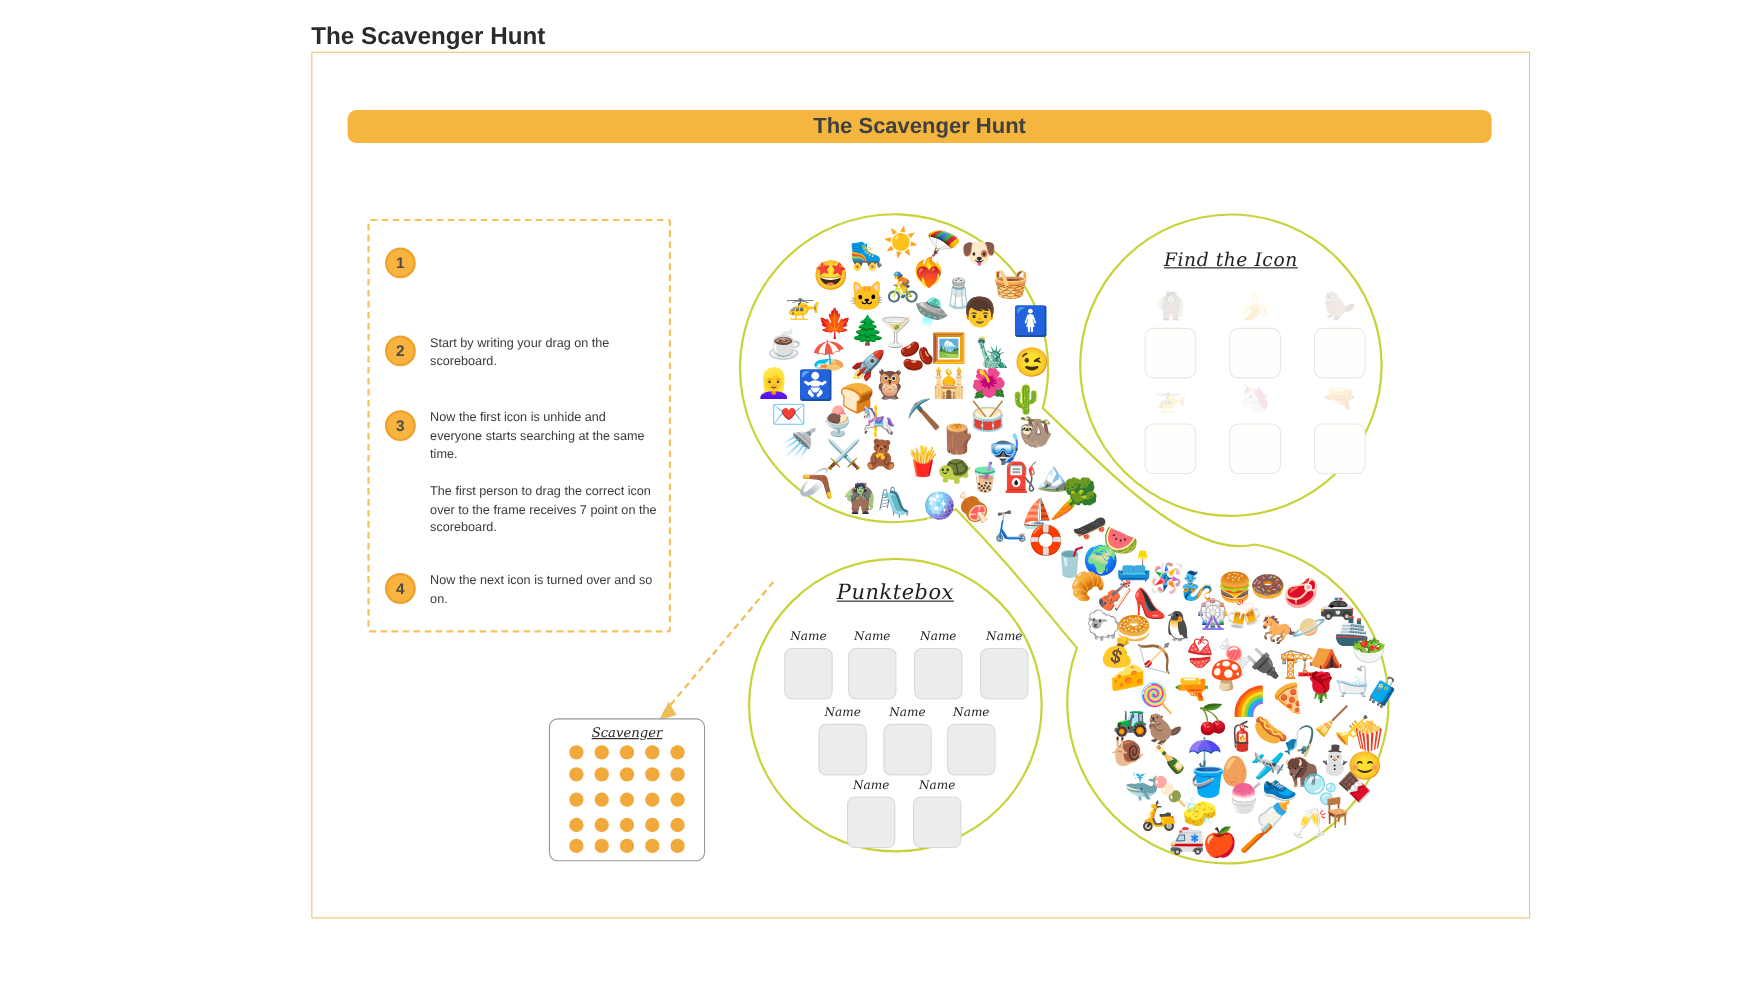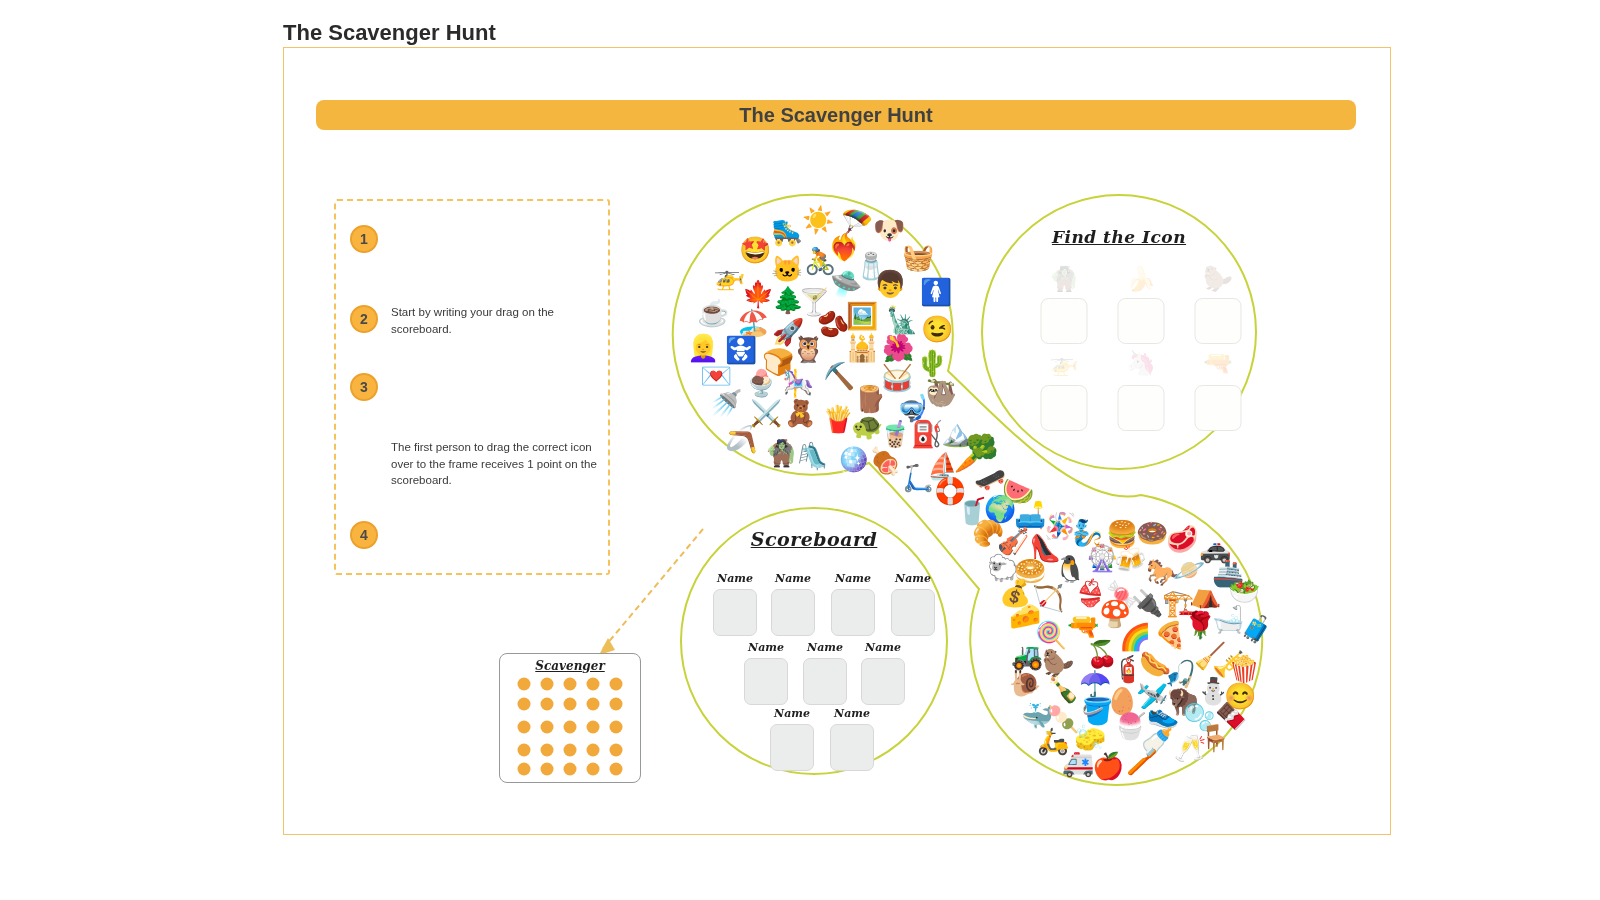--- a/index.html
+++ b/index.html
@@ -17,21 +17,21 @@
   .step-num{flex:0 0 28px;width:28px;height:28px;border-radius:50%;background:#f9b440;border:2px solid #eda12d;
             box-sizing:border-box;display:flex;align-items:center;justify-content:center;
             font-size:14px;font-weight:700;color:#4a4a4a;margin-top:2px;}
   .step-spacer{flex:0 0 28px;}
   .step-text{font-size:11.5px;line-height:1.45;color:#3a3a3a;padding-top:1px;}
 
   svg.overlay{position:absolute;left:0;top:0;width:1106px;height:786px;pointer-events:none;}
 
   .em{position:absolute;font-size:26px;line-height:1;transform:translate(-50%,-50%);cursor:grab;}
 
-  .script{font-family:"DejaVu Serif",serif;font-style:italic;font-weight:700;}
+  .script{font-family:"DejaVu Serif",serif;font-style:italic;font-weight:400;}
   .circle-title{position:absolute;transform:translateX(-50%);font-size:17px;color:#1e1e1e;text-decoration:underline;letter-spacing:0.5px;}
 
   .ghost{position:absolute;font-size:24px;line-height:1;transform:translate(-50%,-50%);opacity:0.17;}
   .find-frame{position:absolute;width:45px;height:44px;border:1px solid #e7e7e3;border-radius:8px;background:#fefefd;transform:translateX(-50%);}
 
   .name-label{position:absolute;transform:translateX(-50%);font-size:11px;color:#1e1e1e;}
   .name-box{position:absolute;width:42px;height:45px;background:#ebecec;border:1px solid #d8d9d7;border-radius:7px;transform:translateX(-50%);}
 
   .punktebox{position:absolute;left:215px;top:605px;width:140px;height:128px;border:1.5px solid #96989a;border-radius:8px;background:#ffffff;}
   .punkte-title{position:absolute;left:70px;top:5px;transform:translateX(-50%);font-size:12px;color:#1e1e1e;text-decoration:underline;}
@@ -63,27 +63,29 @@
   <div class="instr-panel">
       <div class="step" style="top: 22px;">
         <span class="step-num">1</span>
       </div>
       <div class="step" style="top: 102px;">
         <span class="step-num">2</span>
         <span class="step-text">Start by writing your drag on the scoreboard.</span>
       </div>
       <div class="step" style="top: 170px;">
         <span class="step-num">3</span>
+        <span class="step-text">Now the first icon is unhide and everyone starts searching at the same time.</span>
       </div>
       <div class="step" style="top: 237px;">
         <span class="step-spacer"></span>
-        <span class="step-text">The first person to drag the correct icon over to the frame receives 1 point on the scoreboard.</span>
+        <span class="step-text">The first person to drag the correct icon over to the frame receives 7 point on the scoreboard.</span>
       </div>
       <div class="step" style="top: 318px;">
         <span class="step-num">4</span>
+        <span class="step-text">Now the next icon is turned over and so on.</span>
       </div>
     </div>
 
   <div style="position:absolute;left:0;top:0;width:1106px;height:786px;">
       <span class="em" style="left: 504px; top: 184px;">🛼</span>
       <span class="em" style="left: 535px; top: 172px;">☀️</span>
       <span class="em" style="left: 574px; top: 174px;">🪂</span>
       <span class="em" style="left: 606px; top: 182px;">🐶</span>
       <span class="em" style="left: 472px; top: 202px;">🤩</span>
       <span class="em" style="left: 504px; top: 221px;">🐱</span>
@@ -220,21 +222,21 @@
       <span class="ghost" style="left: 934px; top: 231px;">🦫</span>
       <div class="find-frame" style="left: 934px; top: 250px;"></div>
       <span class="ghost" style="left: 780px; top: 315px;">🚁</span>
       <div class="find-frame" style="left: 780px; top: 337px;"></div>
       <span class="ghost" style="left: 857px; top: 315px;">🦄</span>
       <div class="find-frame" style="left: 857px; top: 337px;"></div>
       <span class="ghost" style="left: 934px; top: 315px;">🔫</span>
       <div class="find-frame" style="left: 934px; top: 337px;"></div>
     </div>
 
-  <div class="circle-title script" style="left:530px;top:480px;font-size:19px;">Scoreboard</div>
+  <div class="circle-title script" style="left:530px;top:480px;font-size:19px;">Punktebox</div>
   <div style="position:absolute;left:0;top:0;">
       <div class="name-label script" style="left: 451px; top: 524px;">Name</div>
       <div class="name-box" style="left: 451px; top: 541px;"></div>
       <div class="name-label script" style="left: 509px; top: 524px;">Name</div>
       <div class="name-box" style="left: 509px; top: 541px;"></div>
       <div class="name-label script" style="left: 569px; top: 524px;">Name</div>
       <div class="name-box" style="left: 569px; top: 541px;"></div>
       <div class="name-label script" style="left: 629px; top: 524px;">Name</div>
       <div class="name-box" style="left: 629px; top: 541px;"></div>
       <div class="name-label script" style="left: 482px; top: 593px;">Name</div>

